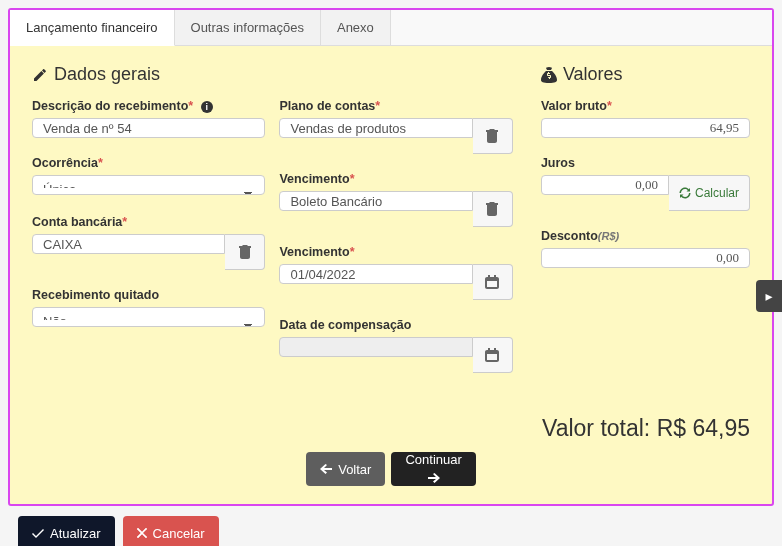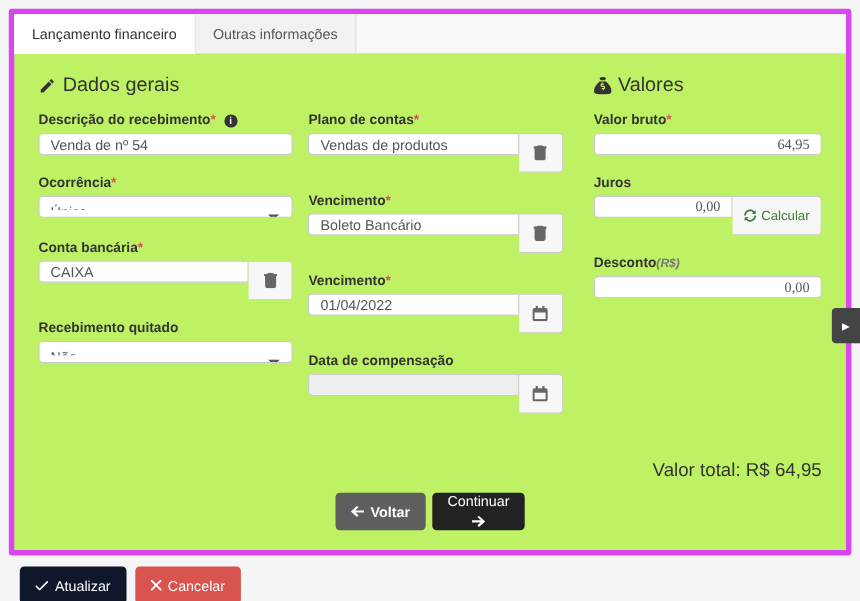--- a/index.html
+++ b/index.html
@@ -1,17 +1,17 @@
 <!DOCTYPE html>
 <html><head>
 <meta charset="utf-8">
 <style>
 * { box-sizing: border-box; margin: 0; padding: 0; }
 body { font-family: -apple-system, BlinkMacSystemFont, "Segoe UI", Arial, sans-serif; font-size: 13px; color: #333; background: #f5f5f5; padding: 8px; }
-.card { background: #bef264; border: 5px solid #d946ef; border-radius: 3px; }
+.card { background: #fef9c3; border: 2px solid #d946ef; border-radius: 3px; }
 .tabs { display: flex; border-bottom: 1px solid #ddd; background: #f9f9f9; }
 .tab { padding: 10px 16px; cursor: pointer; color: #555; border-right: 1px solid #ddd; background: #f2f2f2; }
 .tab.active { background: #fff; border-bottom: 1px solid #fff; margin-bottom: -1px; color: #333; }
 .content { padding: 18px 22px; }
 .row { display: flex; gap: 28px; }
 .col-main { flex: 2.3; display: flex; gap: 14px; }
 .col-main > .subcol { flex: 1; }
 .col-side { flex: 1; }
 h3 { font-size: 18px; font-weight: 500; margin-bottom: 14px; color: #333; display: flex; align-items: center; gap: 6px; }
 .field { margin-bottom: 18px; }
@@ -19,39 +19,40 @@
 .req { color: #d9534f; }
 .hint { font-style: italic; font-size: 11px; color: #777; }
 .input, .select { width: 100%; height: 20px; padding: 6px 10px; border: 1px solid #ccc; border-radius: 4px; font-size: 13px; color: #555; background: #fff; }
 .input[disabled] { background: #eee; }
 .input.ralign { text-align: right; font-family: Liberation Serif, serif; }
 .input-group { display: flex; width: 100%; }
 .input-group .input { border-top-right-radius: 0; border-bottom-right-radius: 0; flex: 1; }
 .input-group .addon { width: 40px; height: 36px; border: 1px solid #ccc; border-left: none; border-top-right-radius: 4px; border-bottom-right-radius: 4px; background: #f7f7f7; display: flex; align-items: center; justify-content: center; color: #666; cursor: pointer; }
 .input-group .addon.btn-calc { width: auto; padding: 0 10px; font-size: 12px; gap: 4px; color: #3a7a3a; }
 .select { appearance: none; -webkit-appearance: none; background-image: linear-gradient(45deg, transparent 50%, #555 50%), linear-gradient(135deg, #555 50%, transparent 50%); background-position: calc(100% - 16px) 16px, calc(100% - 11px) 16px; background-size: 5px 5px, 5px 5px; background-repeat: no-repeat; padding-right: 28px; }
-.total { text-align: right; font-size: 17px; color: #333; margin: 24px 0 10px; }
+.total { text-align: right; font-size: 23px; color: #333; margin: 24px 0 10px; }
 .btn-row { display: flex; justify-content: center; gap: 6px; margin-top: 8px; }
 .footer-row { padding: 10px; display: flex; gap: 8px; }
 .btn { height: 34px; padding: 0 14px; border: none; border-radius: 4px; font-size: 13px; cursor: pointer; display: inline-flex; align-items: center; gap: 6px; color: #fff; }
-.btn-dark { background: #5e5e5e; font-weight: bold; }
+.btn-dark { background: #5e5e5e; }
 .btn-black { background: #222; flex-direction: column; }
 .btn-green { background: #0f172a; }
 .btn-red { background: #d9534f; }
 .info-icon { width: 12px; height: 12px; border-radius: 50%; background: #333; color: #fff; display: inline-flex; align-items: center; justify-content: center; font-size: 9px; font-weight: bold; margin-left: 4px; }
 .float-btn { position: fixed; right: 0; top: 280px; width: 26px; height: 32px; background: #444; color: #fff; display: flex; align-items: center; justify-content: center; border-top-left-radius: 4px; border-bottom-left-radius: 4px; cursor: pointer; font-size: 14px; }
 svg { display: block; }
 </style>
 </head>
 <body>
 
 <div class="card">
   <div class="tabs">
     <div class="tab active">Lançamento financeiro</div>
     <div class="tab">Outras informações</div>
+    <div class="tab">Anexo</div>
   </div>
 
   <div class="content">
     <div class="row">
       <div class="col-main">
         <div class="subcol">
           <h3>
             <span>
                 <svg width="16" height="16" viewBox="0 0 16 16">
                   <path fill="#333" d="M2 11.5V14h2.5l7.4-7.4-2.5-2.5L2 11.5zM13.7 4.8c.3-.3.3-.7 0-1l-1.5-1.5c-.3-.3-.7-.3-1 0l-1.2 1.2 2.5 2.5 1.2-1.2z"></path>

